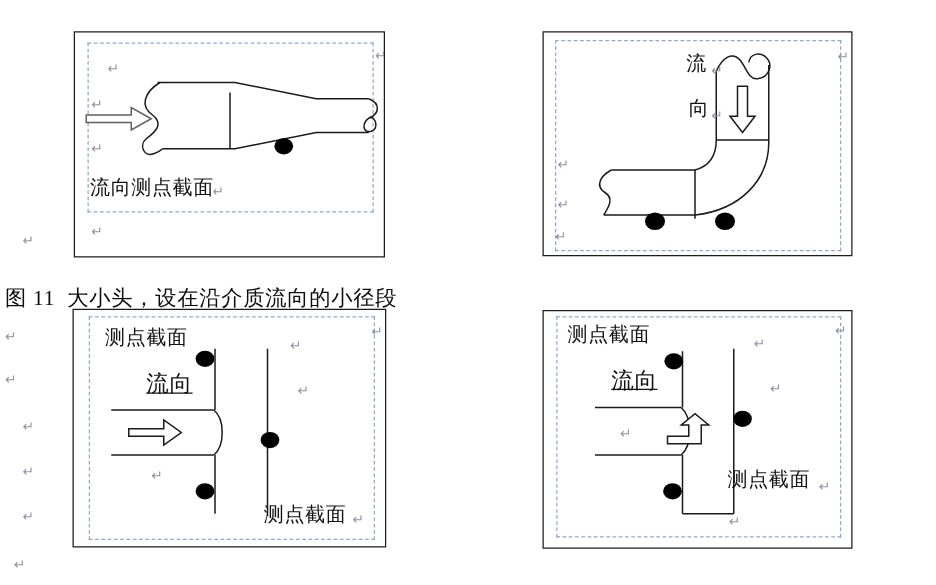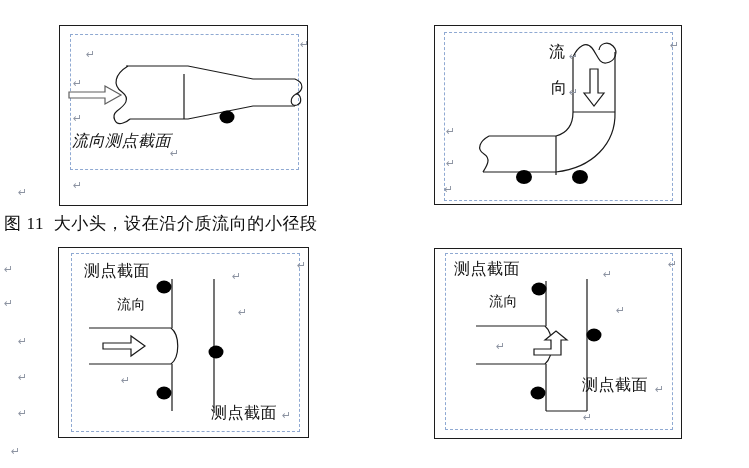--- a/index.html
+++ b/index.html
@@ -10,21 +10,21 @@
   }
   .frame { position:absolute; border:1px solid #1c1c1c; background:#fff; }
   .dashed { position:absolute; border:1px dashed #8fa9d2; }
   svg.draw { position:absolute; left:0; top:0; }
   svg.draw path, svg.draw line { stroke:#1a1a1a; stroke-width:1.2; fill:none; }
   svg.draw path.fillw { fill:#ffffff; }
   svg.draw path.grayline { stroke:#5f5f5f; }
   svg.draw ellipse.dot { fill:#000; stroke:none; }
   .lbl { position:absolute; color:#121212; white-space:nowrap; line-height:1.05; z-index:3; }
   .lbl-16 { font-size:16px; letter-spacing:0.5px; }
-  .lbl-13 { font-size:14px; letter-spacing:0.5px; }
+  .lbl-13 { font-size:18px; letter-spacing:0.5px;text-decoration:underline; }
   .pm {
     position:absolute; color:#8d94a2; font-size:11px; line-height:1;
     font-family:"DejaVu Sans",sans-serif; z-index:3;
   }
   .caption { position:absolute; font-size:17px; letter-spacing:0.6px; color:#0d0d0d; white-space:pre; z-index:2; }
   .caption .pm-inline { position:static; font-size:11px; color:#8d94a2; font-family:"DejaVu Sans",sans-serif; }
   .wm { position:absolute; left:584px; top:415px; height:46px; display:flex; align-items:center; z-index:6; }
   .wm-line { position:absolute; left:2px; top:23px; width:52px; height:2px; background:#b5b5b5; }
   .wm-text {
     font-family:"Liberation Sans","DejaVu Sans",sans-serif;
@@ -46,29 +46,29 @@
       <path d="M68,40 C55,48 52,59 62,66 C71,73 65,79 57,85 C51,90 55,100 63,97 C66,96 68,95 70,93"></path>
 
       <path d="M66,40 H128 L193,53 H235"></path>
       <path d="M70,93 H128 L193,80 H235"></path>
 
       <path d="M235,53 C245,57 243,65 236,68 C229,72 230,81 237,79 C243,77 241,68 236,68"></path>
 
       <path d="M124,48 V93"></path>
       <ellipse class="dot" cx="167" cy="91" rx="7.5" ry="6.5"></ellipse>
     </svg>
-    <span class="lbl lbl-16" style="left:12px;top:107px;font-style:italic;">流向测点截面</span>
+    <span class="lbl lbl-16" style="left:12px;top:117px;">流向测点截面</span>
     <span class="pm" style="left:240px;top:13px;">↵</span>
     <span class="pm" style="left:26px;top:23px;">↵</span>
     <span class="pm" style="left:13px;top:52px;">↵</span>
     <span class="pm" style="left:13px;top:87px;">↵</span>
     <span class="pm" style="left:110px;top:122px;">↵</span>
     <span class="pm" style="left:13px;top:154px;">↵</span>
   </div>
-  <div class="caption" style="left:4px;top:212px;"><span>图 11  大小头，设在沿介质流向的小径段</span></div>
+  <div class="caption" style="left:4px;top:227px;"><span>图 11  大小头，设在沿介质流向的小径段</span></div>
 
   <div class="frame" style="left:434px;top:25px;width:248px;height:180px;">
     <div class="dashed" style="left:9px;top:6px;width:229px;height:169px;"></div>
     <svg class="draw" width="248" height="180" viewBox="0 0 248 180">
 
       <path d="M138,31 V86"></path>
       <path d="M180,26 V86"></path>
       <path d="M138,31 C143,20 151,15 157,22 C162,28 164,38 171,37 C180,36 184,26 178,20 C173,15 165,17 164,24"></path>
 
       <path d="M138,86 H180"></path>

